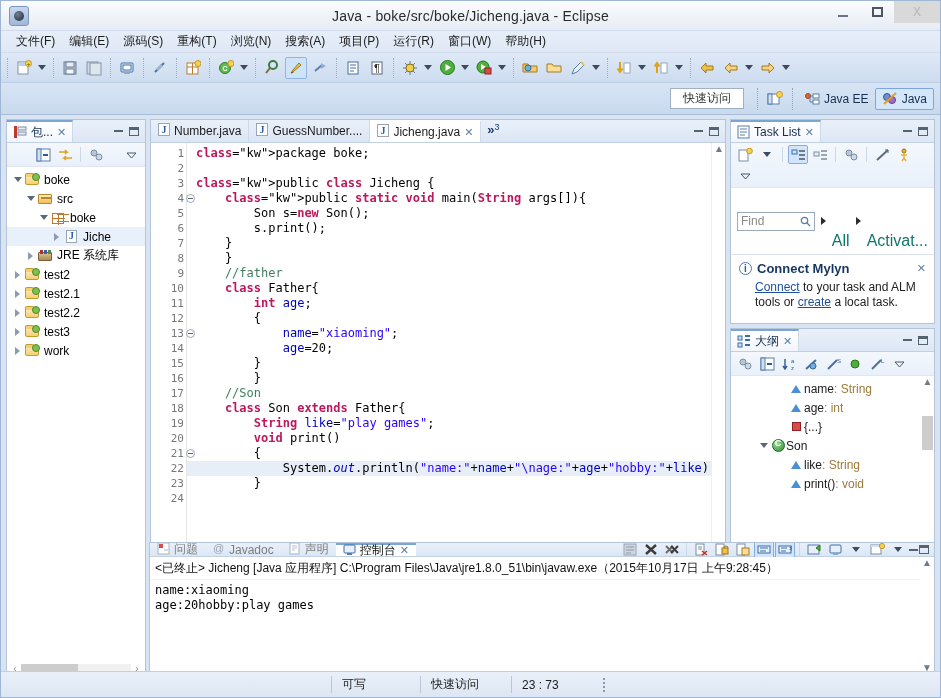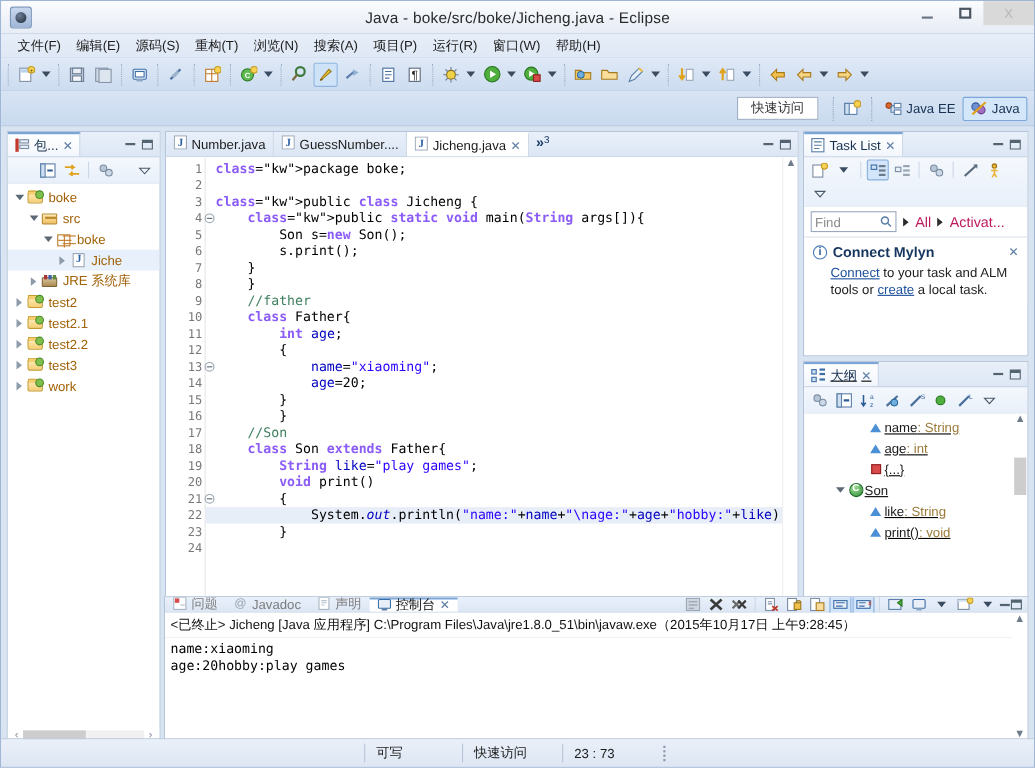--- a/index.html
+++ b/index.html
@@ -178,21 +178,21 @@
     border-radius:2px;
   }
   .vt-btn.sel { background:#d2e5fa; border:1px solid #85aedd; }
   .vt-sep { width:1px; height:15px; background:#cdd8e6; margin:0 3px; }
 
   
   #pkg-view { width: 140px; margin: 4px 2px 4px 5px; }
   .tree { flex: 1; overflow: hidden; padding-top: 3px; font-size: 12px; }
   .trow {
     display: flex; align-items: center; height: 19px;
-    white-space: nowrap; color: #a16207;
+    white-space: nowrap; color: #000000;
   }
   .trow.sel { background: #e8f0fb; }
   .twist {
     width: 13px; display:flex; align-items:center; justify-content:center;
     flex: 0 0 13px;
   }
   .twist .t-closed { width:0;height:0;border-top:4px solid transparent;border-bottom:4px solid transparent;border-left:5px solid #8d9bab; }
   .twist .t-open   { width:0;height:0;border-left:4px solid transparent;border-right:4px solid transparent;border-top:5px solid #5b6876; }
   .tico { width: 17px; height: 15px; margin-right: 3px; flex: 0 0 17px; position: relative; }
 
@@ -316,51 +316,51 @@
     content:""; position:absolute; left:1px; top:3px; width:5px;height:1px;background:#5a6672;
   }
   #code {
     flex: 1; padding-top: 3px; min-width: 0;
     font-family: "DejaVu Sans Mono", monospace;
     font-size: 12px; color: #000;
     position: relative; overflow: hidden;
   }
   .cline { height: 15px; line-height: 15px; white-space: pre; padding-left: 9px; }
   .cline.hl { background: #e8eef8; }
-  .kw  { color: #8b5cf6; font-weight: bold; }
+  .kw  { color: #be185d; font-weight: bold; }
   .str { color: #2a00ff; }
   .cmt { color: #3f7f5f; }
   .fld { color: #0000c0; }
   .stat{ color: #0000c0; font-style: italic; }
   #code-vscroll {
     position:absolute; right:0; top:0; width:14px; bottom:0;
     background:#fff; border-left:1px solid #eee;
   }
   #code-vscroll .va { position:absolute; left:0; width:14px; height:14px; text-align:center; color:#6d7b8a; font-size:10px;}
   #code-vscroll .vtop { top:0; }
   #code-vscroll .vbot { bottom:0; }
   #editor-hscroll {
     height: 15px; display:flex; align-items:center; background:#fff;
     border-top:1px solid #f0f0f0;
   }
 
   
   #right-col { width: 205px; margin: 4px 5px 4px 2px; display:flex; flex-direction:column; gap:4px; }
   #tasklist-view { height: 205px; }
-  #outline-view { flex: 1; text-decoration: underline; }
+  #outline-view { flex: 1; }
   .find-row {
     display: flex; align-items: center; gap: 6px;
     padding: 4px 6px; background:#fff;
   }
   .find-box {
     width: 78px; height: 19px; border: 1px solid #9aa9bc; background:#fff;
     display:flex; align-items:center; justify-content:space-between;
     padding: 0 3px; color:#8a8a8a; font-size:12px;
   }
-  .flink { color:#be185d; font-size:13px; }
+  .flink { color:#0f766e; font-size:16px;margin-top:40px; }
   .fcaret { width:0;height:0;border-top:4px solid transparent;border-bottom:4px solid transparent;border-left:5px solid #2c2c2c; }
   .mylyn-box {
     border-top: 1px solid #dbe3ee;
     padding: 6px 8px; background: #fff; position: relative;
   }
   .mylyn-title { display:flex; align-items:center; gap:5px; font-weight:bold; color:#16365f; font-size:13px;}
   .mylyn-title .x { margin-left:auto; color:#5e7fa6; font-weight:normal; font-size:11px;}
   .info-i {
     width:13px;height:13px;border:1px solid #4a7bb5;border-radius:50%;
     color:#2e5c96; font-size:10px; text-align:center; line-height:12px; font-weight:bold;

